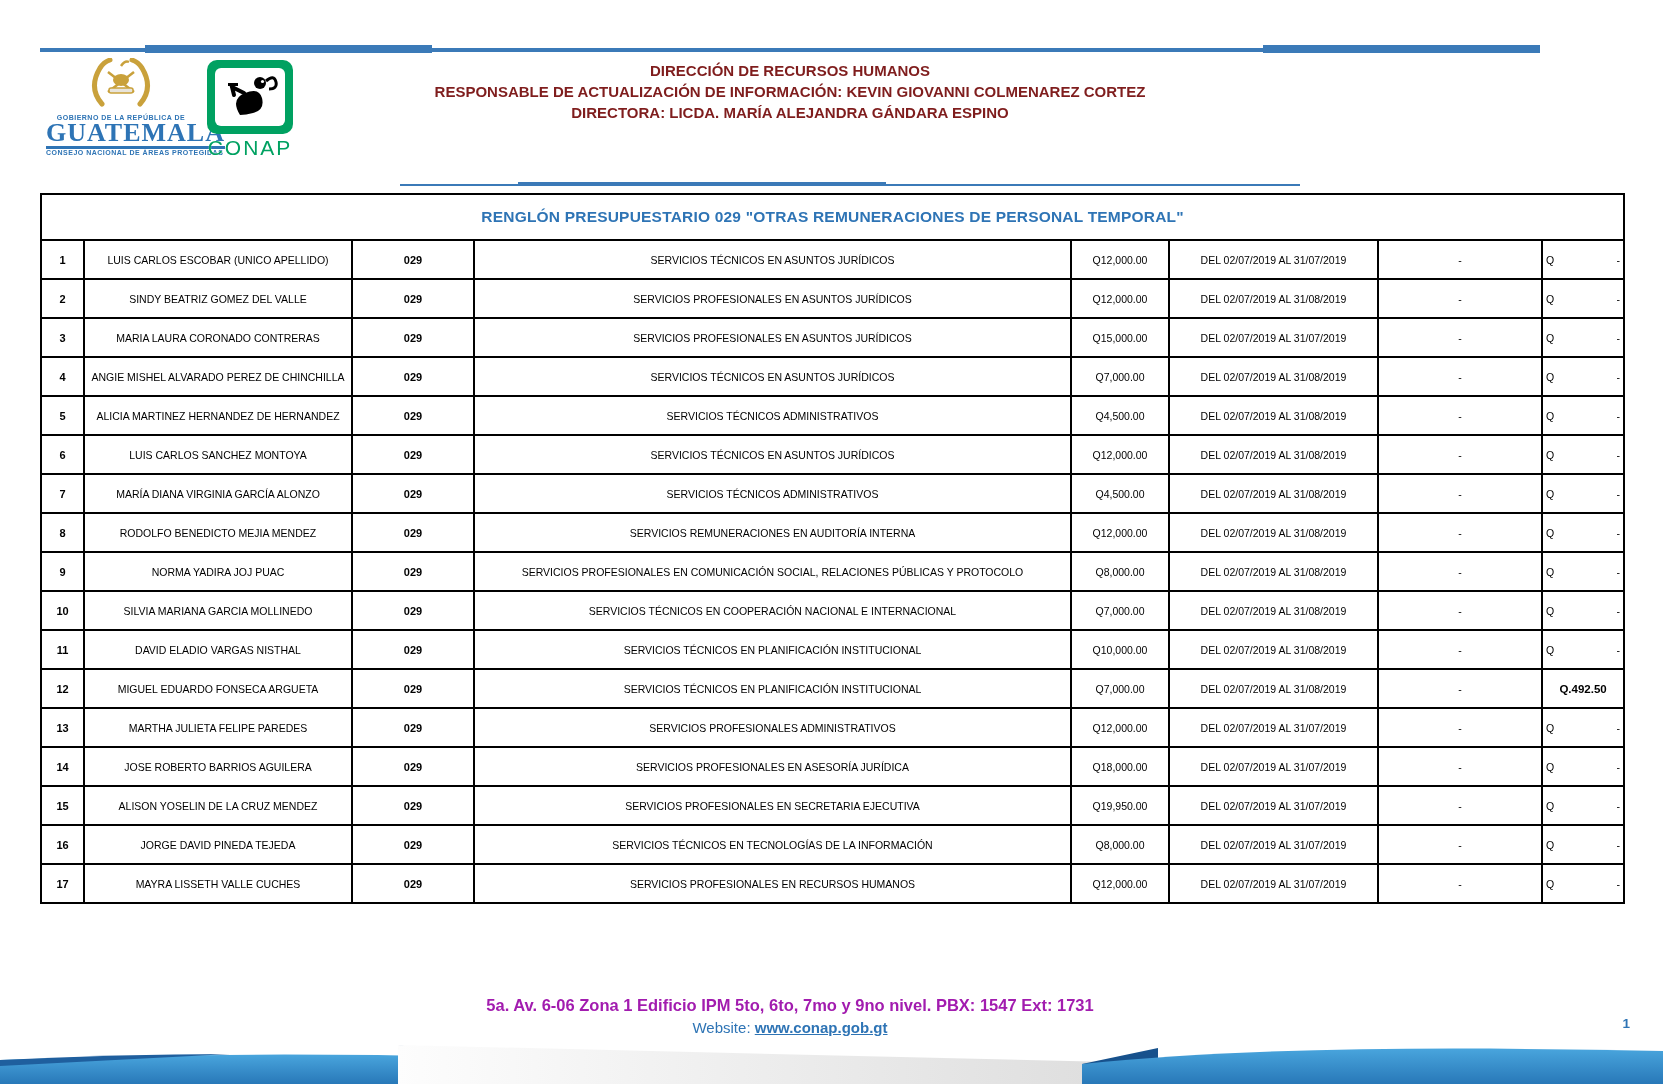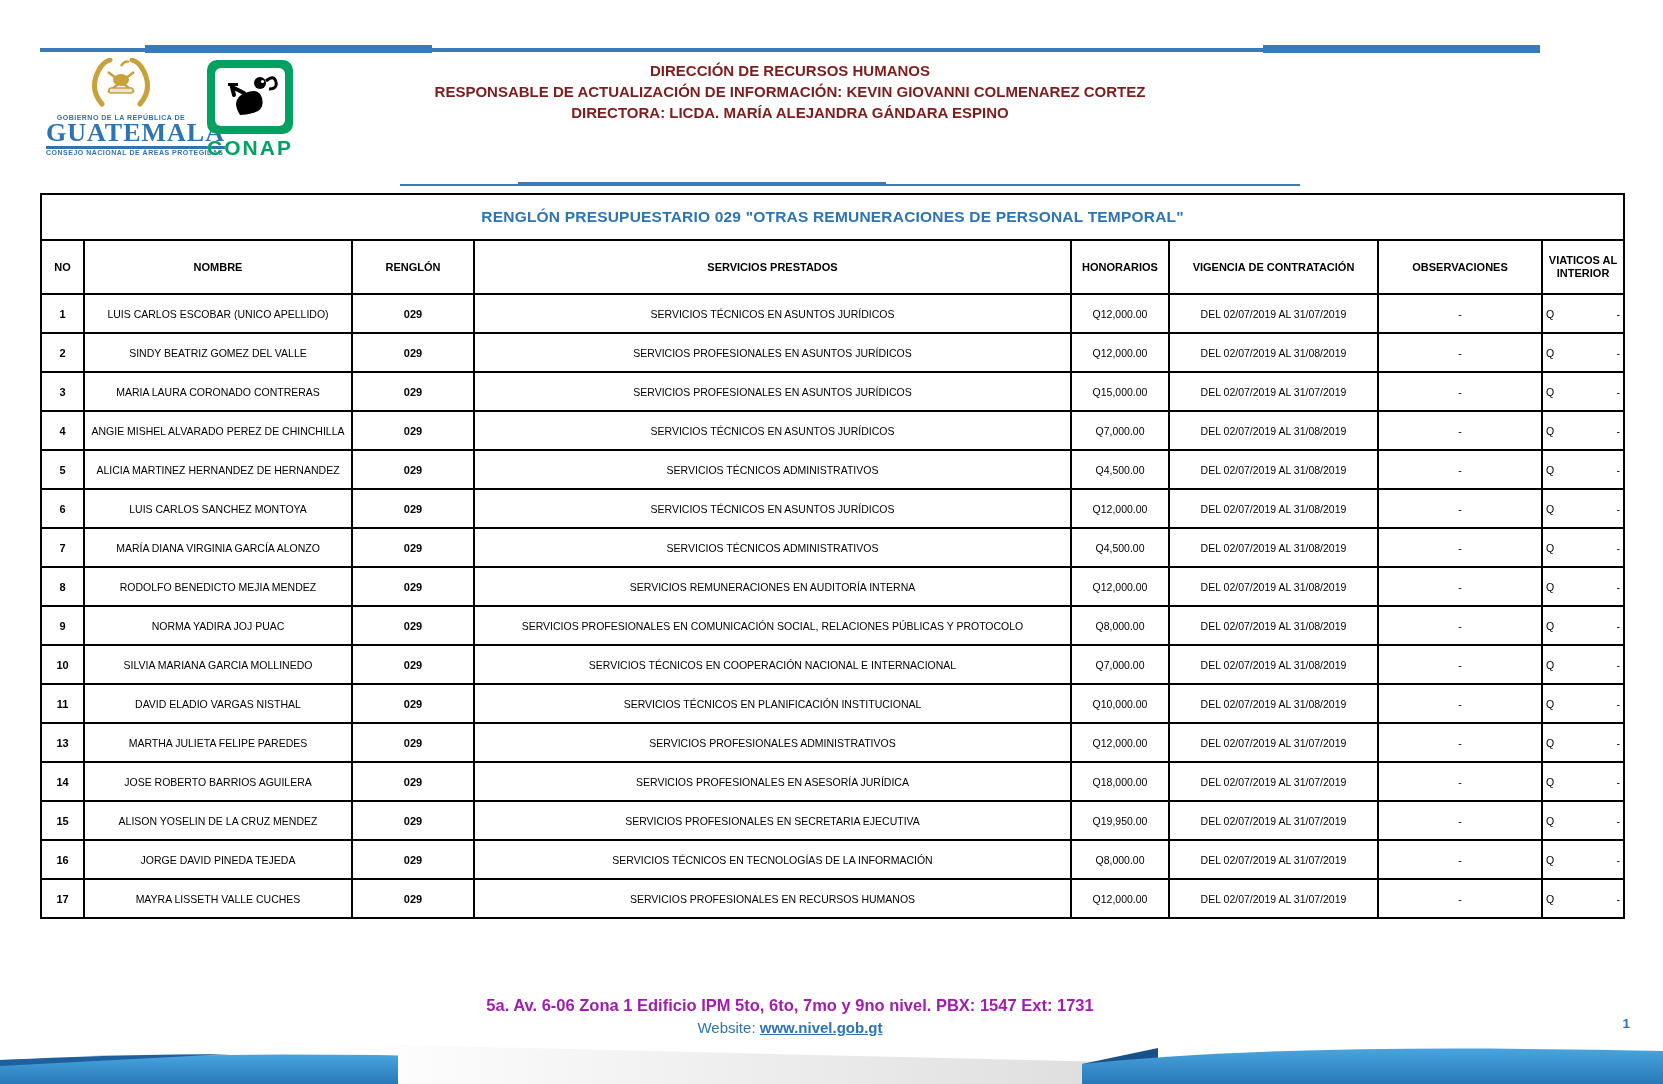--- a/index.html
+++ b/index.html
@@ -13,21 +13,21 @@
 
   
   .gt-logo{position:absolute;left:46px;top:58px;width:150px;text-align:center;}
   .gt-logo .gt-small{font-size:7px;font-weight:bold;color:#2e74b5;letter-spacing:.5px;white-space:nowrap;}
   .gt-logo .gt-main{font-family:"Liberation Serif",serif;font-size:26px;font-weight:bold;color:#2e74b5;
                     letter-spacing:1px;line-height:24px;border-bottom:3px solid #2e74b5;display:inline-block;padding-bottom:1px;}
   .conap-logo{position:absolute;left:203px;top:60px;width:94px;text-align:center;}
   .conap-box{width:86px;height:74px;margin:0 auto;background:#00a161;border-radius:10px;
              display:flex;align-items:center;justify-content:center;}
   .conap-inner{width:70px;height:58px;background:#fff;border-radius:6px;display:flex;align-items:center;justify-content:center;}
-  .conap-label{font-size:21px;font-weight:bold;color:#00a161;letter-spacing:2px;margin-top:2px;
+  .conap-label{font-size:21px;font-weight:normal;color:#00a161;letter-spacing:2px;margin-top:2px;
                text-shadow:0 0 1px #fff;}
 
   
   .hdr{position:absolute;left:120px;top:60px;width:1340px;text-align:center;
        color:#7f1d1d;font-weight:bold;font-size:15px;line-height:21px;}
   .hdr-underline-thin{position:absolute;left:400px;top:184px;width:900px;height:2px;background:#3b7ab8;}
   .hdr-underline{position:absolute;left:518px;top:182px;width:368px;height:4px;background:#3b7ab8;}
 
   
   table.doc-table{position:absolute;left:40px;top:193px;width:1583px;border-collapse:collapse;table-layout:fixed;}
@@ -106,30 +106,20 @@
         <col style="width:597px">
       <col style="width:98px">
         <col style="width:209px">
         <col style="width:164px">
         <col style="width:82px">
     </colgroup>
     <thead>
       <tr class="title-row">
         <td colspan="8">RENGLÓN PRESUPUESTARIO 029 "OTRAS REMUNERACIONES DE PERSONAL TEMPORAL"</td>
       </tr>
-      <tr class="head-row">
-        <th>NO</th>
-        <th>NOMBRE</th>
-        <th>RENGLÓN</th>
-        <th>SERVICIOS PRESTADOS</th>
-        <th>HONORARIOS</th>
-        <th>VIGENCIA DE CONTRATACIÓN</th>
-        <th>OBSERVACIONES</th>
-        <th>VIATICOS AL INTERIOR</th>
-      </tr>
     </thead>
     <tbody>
         <tr>
       <td class="c-no">1</td>
       <td class="c-nombre">LUIS CARLOS ESCOBAR (UNICO APELLIDO)</td>
       <td class="c-renglon">029</td>
       <td class="c-serv">SERVICIOS TÉCNICOS EN ASUNTOS JURÍDICOS</td>
       <td class="c-hon">Q12,000.00</td>
       <td class="c-vig">DEL 02/07/2019 AL 31/07/2019</td>
       <td class="c-obs">-</td>
@@ -260,20 +250,30 @@
       <td class="c-nombre">DAVID ELADIO VARGAS NISTHAL</td>
       <td class="c-renglon">029</td>
       <td class="c-serv">SERVICIOS TÉCNICOS EN PLANIFICACIÓN INSTITUCIONAL</td>
       <td class="c-hon">Q10,000.00</td>
       <td class="c-vig">DEL 02/07/2019 AL 31/08/2019</td>
       <td class="c-obs">-</td>
       <td class="c-viat">
         <span class="viat-q">Q</span>
         <span class="viat-dash">-</span>
       </td>
+    </tr>
+        <tr>
+      <td class="c-no">12</td>
+      <td class="c-nombre">MIGUEL EDUARDO FONSECA ARGUETA</td>
+      <td class="c-renglon">029</td>
+      <td class="c-serv">SERVICIOS TÉCNICOS EN PLANIFICACIÓN INSTITUCIONAL</td>
+      <td class="c-hon">Q7,000.00</td>
+      <td class="c-vig">DEL 02/07/2019 AL 31/08/2019</td>
+      <td class="c-obs">-</td>
+      <td class="c-viat viat-center">Q.492.50</td>
     </tr>
         <tr>
       <td class="c-no">13</td>
       <td class="c-nombre">MARTHA JULIETA FELIPE PAREDES</td>
       <td class="c-renglon">029</td>
       <td class="c-serv">SERVICIOS PROFESIONALES ADMINISTRATIVOS</td>
       <td class="c-hon">Q12,000.00</td>
       <td class="c-vig">DEL 02/07/2019 AL 31/07/2019</td>
       <td class="c-obs">-</td>
       <td class="c-viat">
@@ -332,21 +332,21 @@
         <span class="viat-q">Q</span>
         <span class="viat-dash">-</span>
       </td>
     </tr>
       </tbody>
   </table>
 
   <div class="footer-address">5a. Av. 6-06 Zona 1 Edificio IPM 5to, 6to, 7mo y 9no nivel. PBX: 1547 Ext: 1731</div>
   <div class="footer-website">
     <span>Website:</span>
-    <a href="#">www.nivel.gob.gt</a>
+    <a href="#">www.conap.gob.gt</a>
   </div>
   <div class="page-number">1</div>
 
   <svg class="bottom-deco" viewBox="0 0 1663 40" preserveAspectRatio="none">
     <defs>
       <linearGradient id="gradL" x1="0" y1="0" x2="0" y2="1">
         <stop offset="0" stop-color="#49a5dd"></stop>
           <stop offset="1" stop-color="#2878b8"></stop>
       </linearGradient>
       <linearGradient id="gradR" x1="0" y1="0" x2="0" y2="1">

